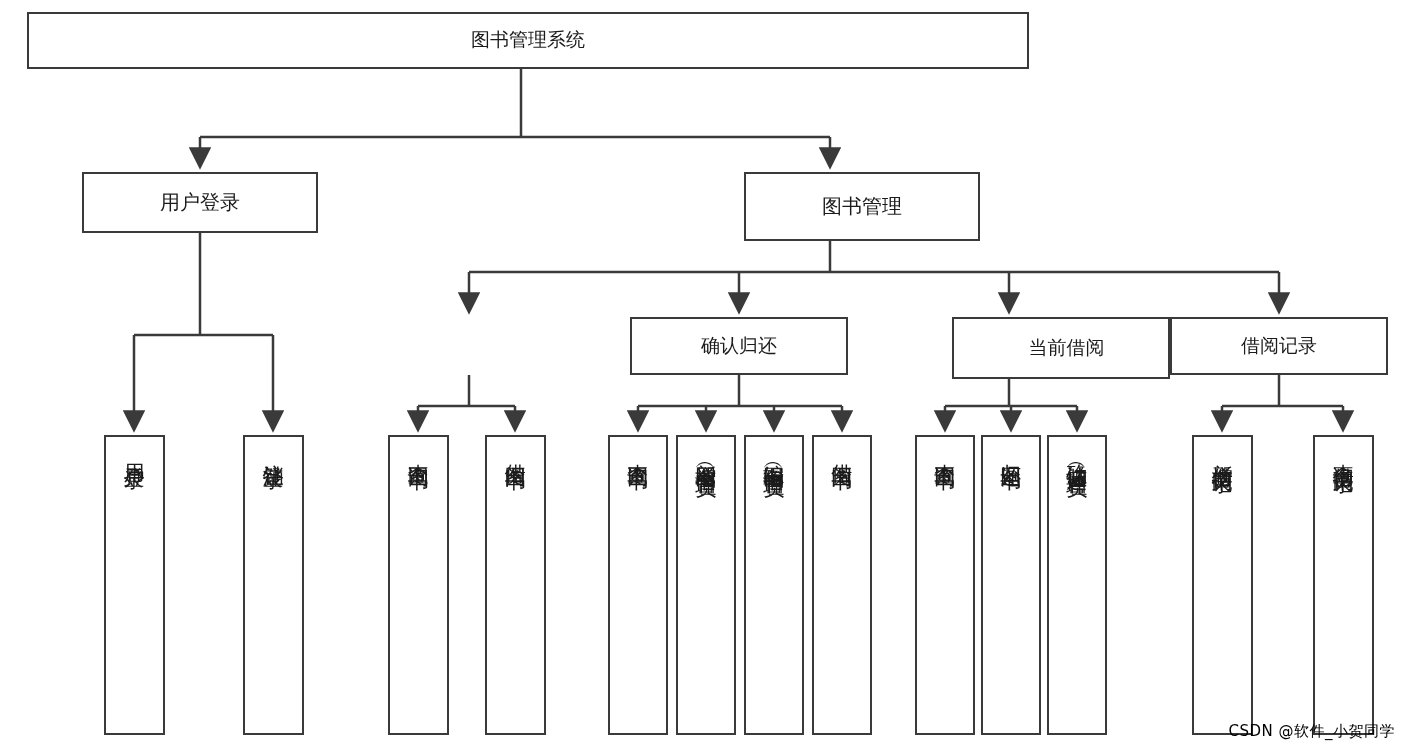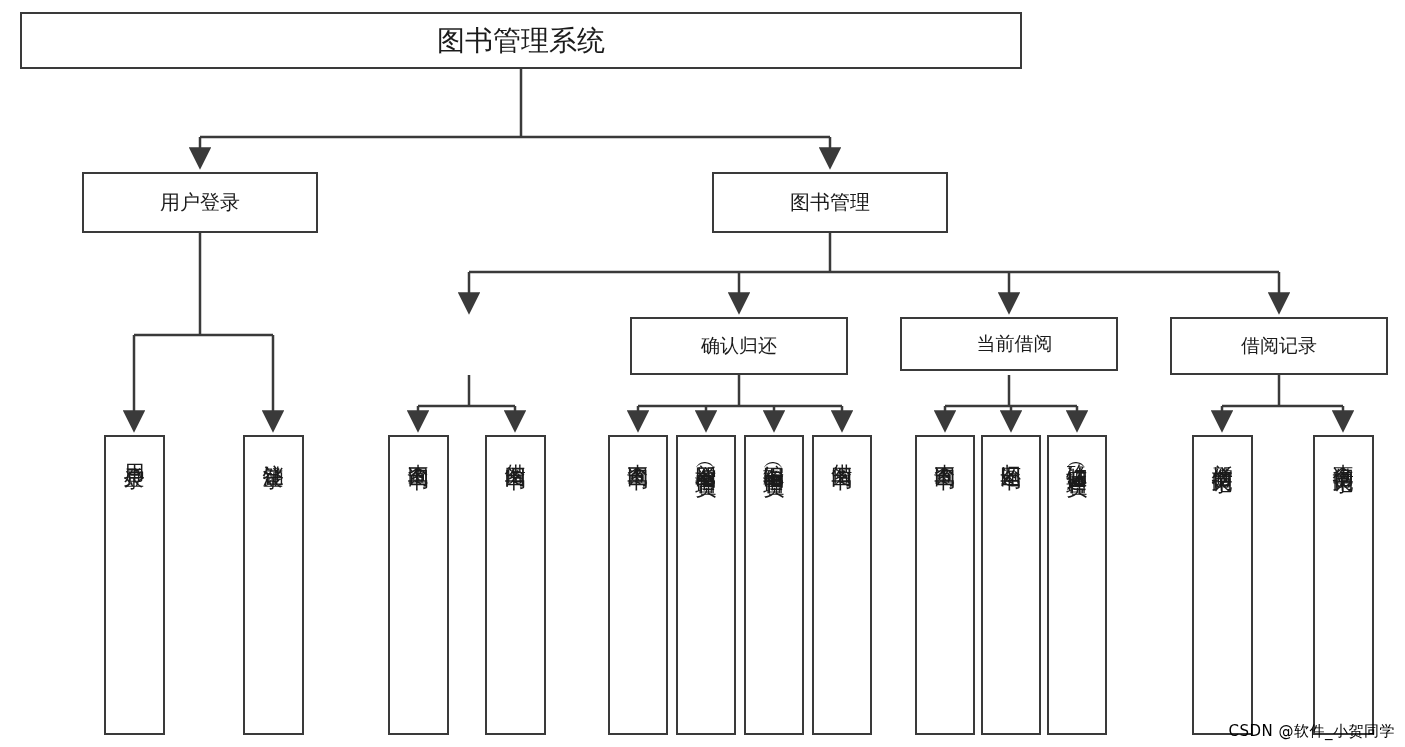--- a/index.html
+++ b/index.html
@@ -25,21 +25,21 @@
     z-index:2;
   }
   .node .lbl{
     display:block;
     text-align:center;
     line-height:1.18;
     white-space:pre-line;
   }
 
   
-  .n-root{font-size:28px;}
+  .n-root{font-size:19px;margin-left:7px;}
   
   .n-l2{font-size:20px;}
   
   .n-l3{font-size:19px;}
 
   
   .n-leaf{
     align-items:flex-start;
     justify-content:center;
     padding-top:10px;
@@ -121,28 +121,28 @@
     </g>
   </svg>
 
   <div class="node n-root" id="node-root" style="left: 20px; top: 12px; width: 1002px; height: 57px;">
     <span class="lbl">图书管理系统</span>
   </div>
 
   <div class="node n-l2" id="node-l2-0" style="left: 82px; top: 172px; width: 236px; height: 61px;">
     <span class="lbl">用户登录</span>
   </div>
-  <div class="node n-l2" id="node-l2-1" style="left: 712px; top: 172px; width: 236px; height: 61px;">
+  <div class="node n-l2" id="node-l2-1" style="left: 744px; top: 172px; width: 236px; height: 69px;">
     <span class="lbl">图书管理</span>
   </div>
 
   <div class="node n-l3" id="node-l3-1" style="left: 630px; top: 317px; width: 218px; height: 58px;">
     <span class="lbl">确认归还</span>
   </div>
-  <div class="node n-l3" id="node-l3-2" style="left: 900px; top: 317px; width: 218px; height: 54px; padding-left: 11px;">
+  <div class="node n-l3" id="node-l3-2" style="left: 952px; top: 317px; width: 218px; height: 62px; padding-left: 11px;">
     <span class="lbl">当前借阅</span>
   </div>
   <div class="node n-l3" id="node-l3-3" style="left: 1170px; top: 317px; width: 218px; height: 58px; font-family: Liberation Serif, serif;">
     <span class="lbl">借阅记录</span>
   </div>
 
   <div class="node n-leaf" id="node-leaf-0" style="left: 104px; top: 435px; width: 61px; height: 300px;">
     <span class="lbl">用户登录</span>
   </div>
   <div class="node n-leaf" id="node-leaf-1" style="left: 243px; top: 435px; width: 61px; height: 300px;">

